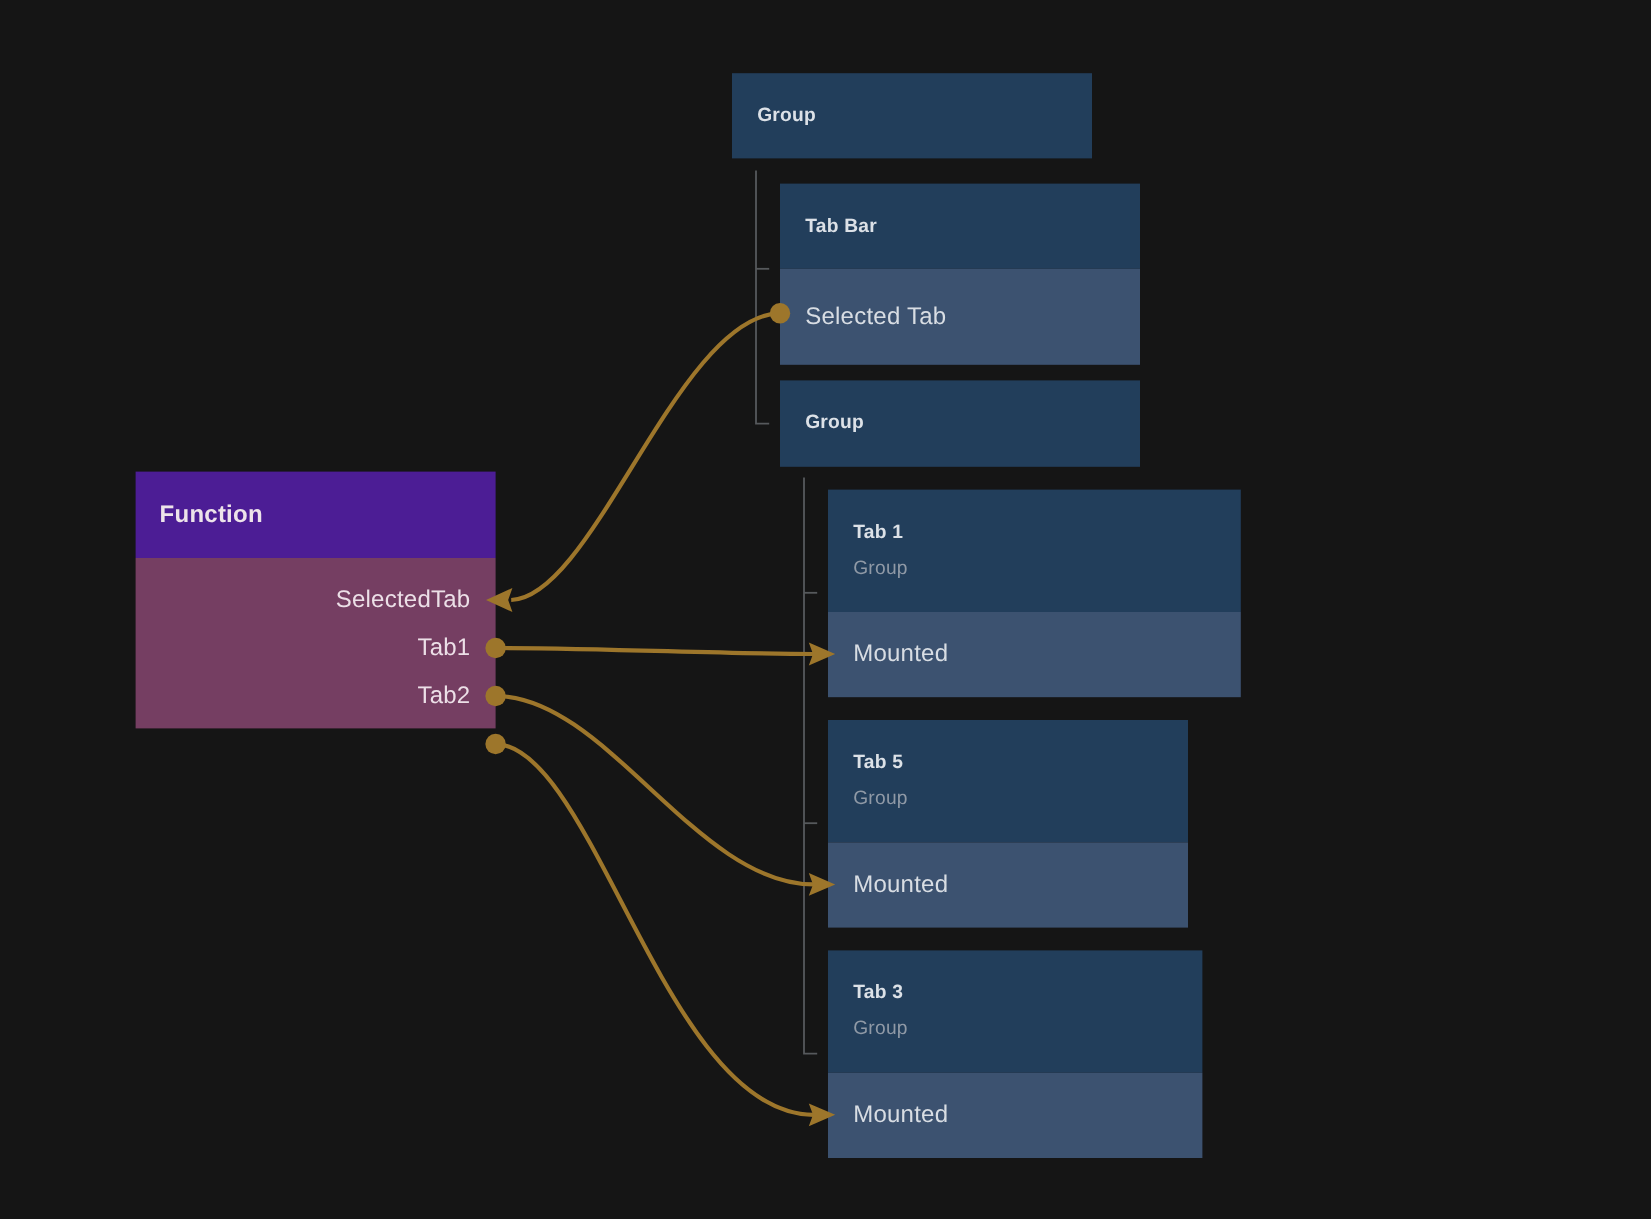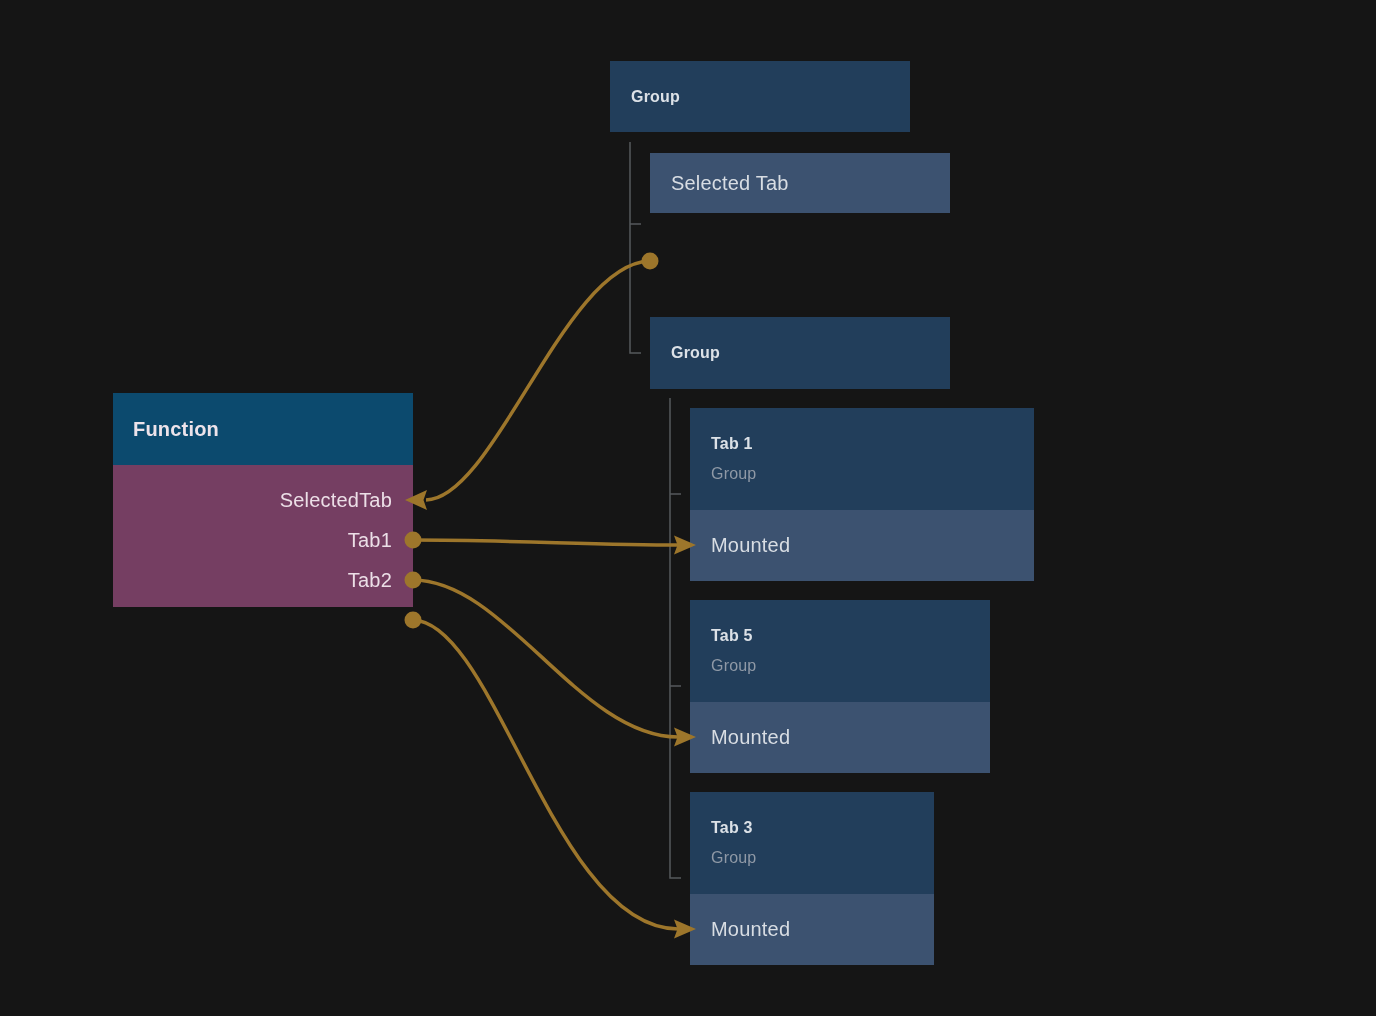--- a/index.html
+++ b/index.html
@@ -55,21 +55,21 @@
     display: flex;
     align-items: center;
     padding-left: 21px;
     font-size: 20px;
     font-weight: 400;
     letter-spacing: 0.2px;
     box-sizing: border-box;
   }
   
   .fn-header {
-    background: #0c4a6e;
+    background: #4c1d95;
     color: #EDE3EA;
     display: flex;
     align-items: center;
     padding-left: 20px;
     font-size: 20px;
     font-weight: 700;
     letter-spacing: 0.2px;
     box-sizing: border-box;
     height: 72px;
   }
@@ -96,21 +96,24 @@
 
 <div class="canvas">
 
   <div class="node" style="left:610px; top:61px; width:300px;">
     <div class="n-header" style="height:71px;">
       <span>Group</span>
     </div>
   </div>
 
   <div class="node" style="left:650px; top:153px; width:300px;">
-    <div class="n-row" style="height:60px;">
+    <div class="n-header" style="height:71px;">
+      <span>Tab Bar</span>
+    </div>
+    <div class="n-row" style="height:80px;">
       <span>Selected Tab</span>
     </div>
   </div>
 
   <div class="node" style="left:650px; top:317px; width:300px;">
     <div class="n-header" style="height:72px;">
       <span>Group</span>
     </div>
   </div>
 
@@ -127,21 +130,21 @@
   <div class="node" style="left:690px; top:600px; width:300px;">
     <div class="n-header two-line" style="height:102px;">
       <span>Tab 5</span>
       <span class="n-sub">Group</span>
     </div>
     <div class="n-row" style="height:71px;">
       <span>Mounted</span>
     </div>
   </div>
 
-  <div class="node" style="left:690px; top:792px; width:244px;">
+  <div class="node" style="left:690px; top:792px; width:312px;">
     <div class="n-header two-line" style="height:102px;">
       <span>Tab 3</span>
       <span class="n-sub">Group</span>
     </div>
     <div class="n-row" style="height:71px;">
       <span>Mounted</span>
     </div>
   </div>
 
   <div class="node" style="left:113px; top:393px; width:300px;">

